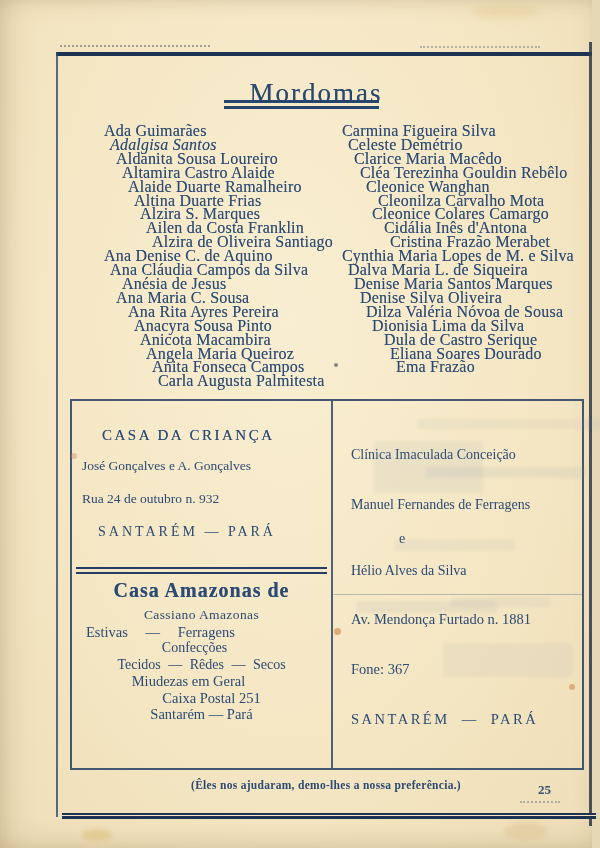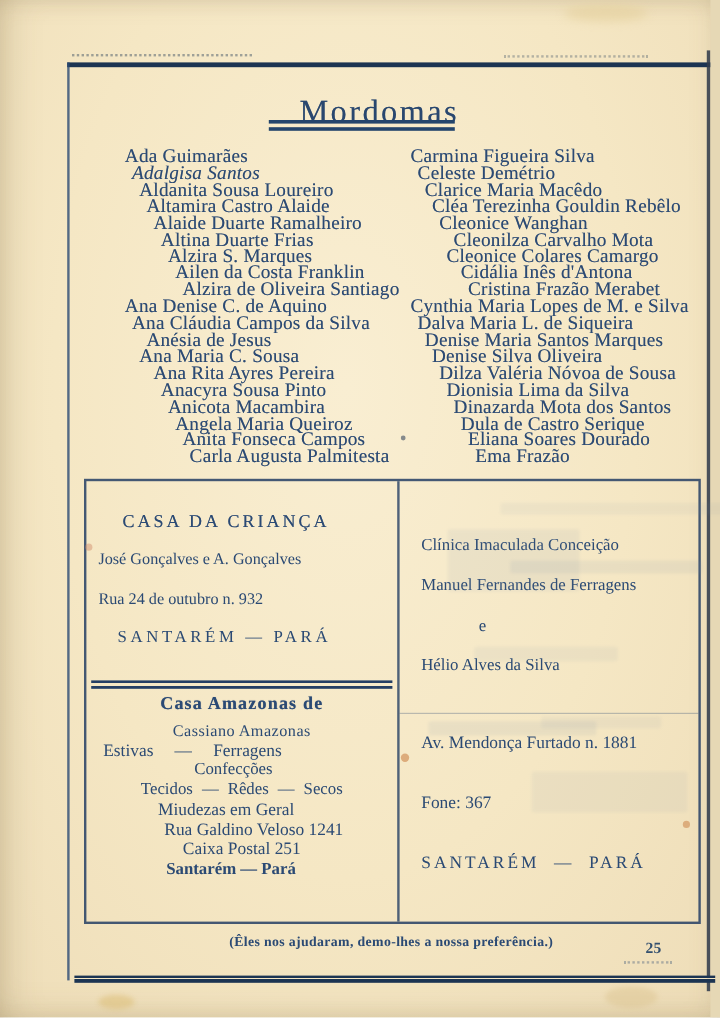--- a/index.html
+++ b/index.html
@@ -45,36 +45,36 @@
   
   .crianca-title { margin:26px 16px 0 30px; font-size:15px; letter-spacing:2.5px;
     text-shadow:0 0 .5px rgba(43,74,116,.6); }
   .crianca-lines { margin:14px 0 0 10px; }
   .crianca-lines .ad-line { font-size:13.5px; margin-bottom:17px; }
   .crianca-lines .ad-line:nth-child(3) { font-size:14px; letter-spacing:3px; margin-left:16px; }
   .cell-divider { position:absolute; left:4px; right:4px; top:166px; height:7px;
     background:linear-gradient(to bottom, #243e64 0 2px, transparent 2px 5px, #243e64 5px 7px); }
   
   .amazonas { position:absolute; left:0; right:0; top:178px; }
-  .amazonas-title { text-align:center; font-weight:bold; font-size:15px; letter-spacing:1px;
+  .amazonas-title { text-align:center; font-weight:bold; font-size:20px; letter-spacing:1px;
     text-shadow:0 0 .6px rgba(43,74,116,.65); }
   .amazonas-lines { margin-top:5px; }
   .amazonas-lines .ad-line { text-align:center; font-size:14px; line-height:16.5px; }
   .amazonas-lines .ad-line:nth-child(1) { font-size:13.5px; letter-spacing:.4px; }
   .amazonas-lines .ad-line:nth-child(2) { text-align:left; padding-left:14px; word-spacing:14px; font-size:14.5px; }
   .amazonas-lines .ad-line:nth-child(3) { padding-right:14px; }
   .amazonas-lines .ad-line:nth-child(4) { word-spacing:4px; }
   .amazonas-lines .ad-line:nth-child(5) { padding-right:26px; font-size:14.5px; }
   .amazonas-lines .ad-line:nth-child(6) { padding-left:20px; font-size:14.5px; }
   .amazonas-lines .ad-line:nth-child(7) { font-size:14.5px; }
   .amazonas-lines .ad-line:nth-child(8) { padding-right:18px; font-weight:600; }
   .amazonas-lines .ad-line:nth-child(9) { margin-top:6px; font-size:15px; letter-spacing:1px; word-spacing:4px; }
   
   .clinica-lines { margin:46px 0 0 18px; font-size:14px; }
-  .clinica-lines .ad-line:nth-child(1) { margin-bottom:18px; }
+  .clinica-lines .ad-line:nth-child(1) { margin-bottom:34px; }
   .clinica-lines .ad-line:nth-child(2) { margin-bottom:18px; }
   .clinica-lines .ad-line:nth-child(3) { padding-left:48px; margin-bottom:16px; }
   .clinica-divider { position:absolute; left:0; right:0; top:193px; height:1px; background:#2b4a74; opacity:.3; }
   .clinica-lines2 { position:absolute; left:18px; top:210px; font-size:14.5px; }
   .clinica-lines2 .ad-line:nth-child(1) { margin-bottom:33px; }
   .clinica-lines2 .ad-line:nth-child(2) { margin-bottom:33px; }
   .clinica-lines2 .ad-line:nth-child(3) { letter-spacing:2.5px; word-spacing:6px; }
   
   .footer-note { position:absolute; left:70px; top:779px; width:512px; text-align:center;
     font-size:11.5px; font-weight:bold; letter-spacing:.3px; }
@@ -145,21 +145,20 @@
       <div class="name" style="padding-left: 36px;">Cleonilza Carvalho Mota</div>
       <div class="name" style="padding-left: 30px;">Cleonice Colares Camargo</div>
       <div class="name" style="padding-left: 42px;">Cidália Inês d'Antona</div>
       <div class="name" style="padding-left: 48px;">Cristina Frazão Merabet</div>
       <div class="name" style="padding-left: 0px;">Cynthia Maria Lopes de M. e Silva</div>
       <div class="name" style="padding-left: 6px;">Dalva Maria L. de Siqueira</div>
       <div class="name" style="padding-left: 12px;">Denise Maria Santos Marques</div>
       <div class="name" style="padding-left: 18px;">Denise Silva Oliveira</div>
       <div class="name" style="padding-left: 24px;">Dilza Valéria Nóvoa de Sousa</div>
       <div class="name" style="padding-left: 30px;">Dionisia Lima da Silva</div>
-      <div class="name" style="padding-left: 36px;">Dinazarda Mota dos Santos</div>
       <div class="name" style="padding-left: 42px;">Dula de Castro Serique</div>
       <div class="name" style="padding-left: 48px;">Eliana Soares Dourado</div>
       <div class="name" style="padding-left: 54px;">Ema Frazão</div>
     </div>
 
   <div class="adbox">
     <div class="cell-left">
       <div class="crianca-title">CASA DA CRIANÇA</div>
       <div class="crianca-lines">
           <div class="ad-line">José Gonçalves e A. Gonçalves</div>
@@ -168,21 +167,20 @@
         </div>
       <div class="cell-divider"></div>
       <div class="amazonas">
         <div class="amazonas-title">Casa Amazonas de</div>
         <div class="amazonas-lines">
             <div class="ad-line">Cassiano Amazonas</div>
             <div class="ad-line">Estivas — Ferragens</div>
             <div class="ad-line">Confecções</div>
             <div class="ad-line">Tecidos — Rêdes — Secos</div>
             <div class="ad-line">Miudezas em Geral</div>
-            <div class="ad-line">Rua Galdino Veloso 1241</div>
             <div class="ad-line">Caixa Postal 251</div>
             <div class="ad-line">Santarém — Pará</div>
           </div>
       </div>
     </div>
     <div class="v-divider"></div>
     <div class="cell-right">
       <div class="smudge sm1"></div>
       <div class="smudge sm2"></div>
       <div class="smudge sm3"></div>

